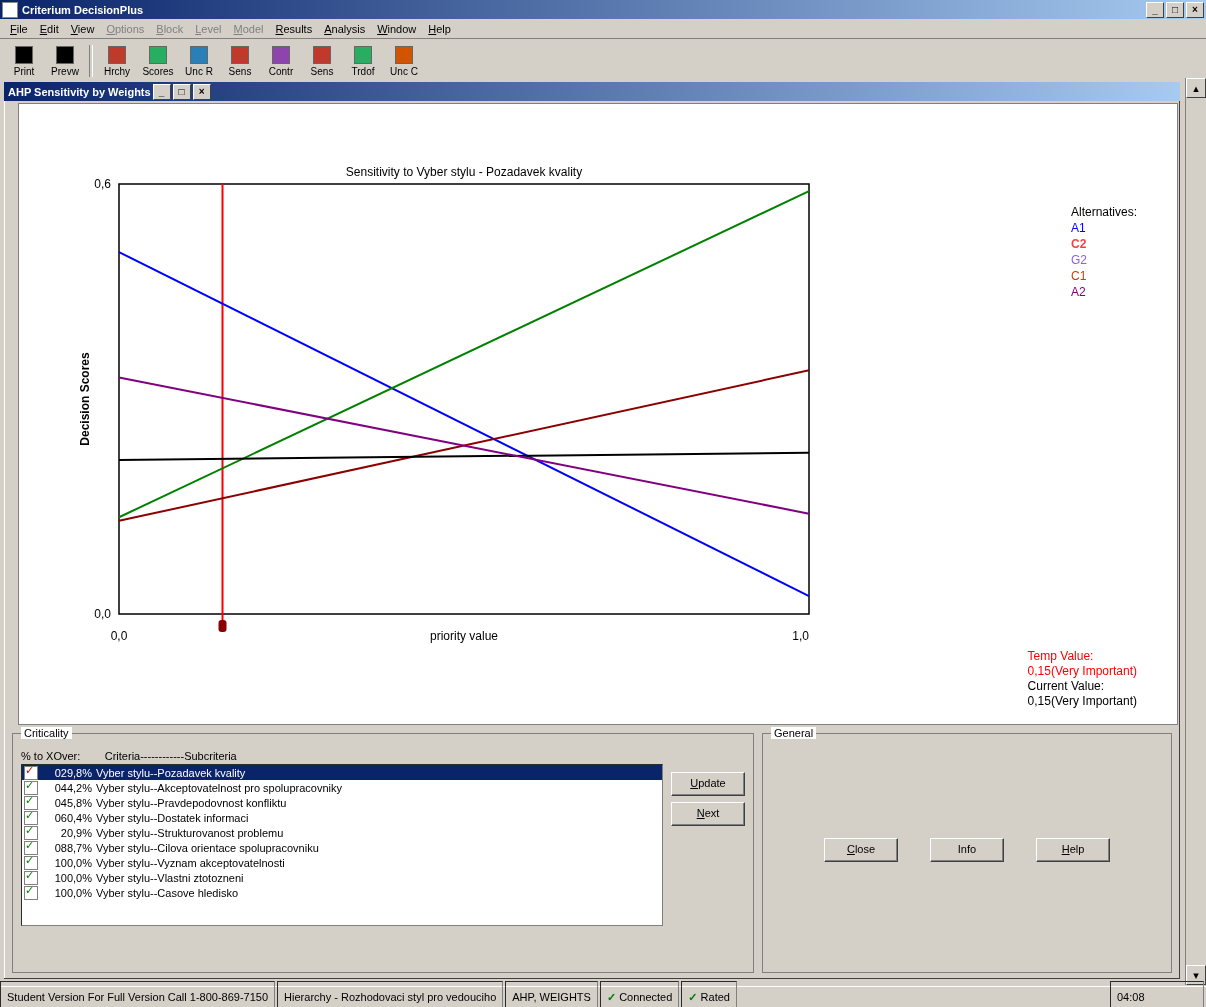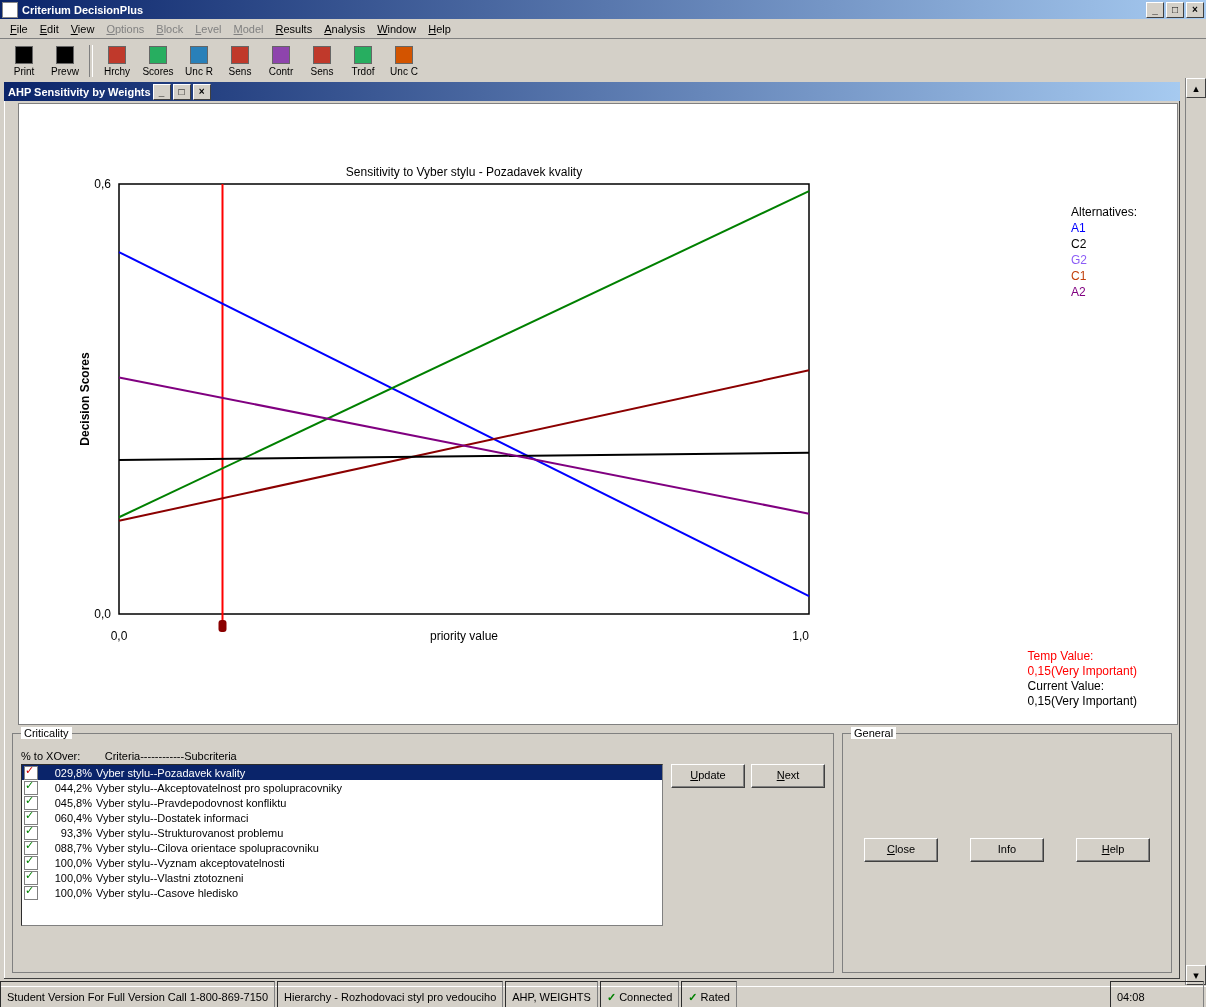--- a/index.html
+++ b/index.html
@@ -37,21 +37,21 @@
 .listhdr{font-size:11px;margin:2px 0 2px 0}
 .listbox{background:#fff;border:1px inset #808080;height:160px;overflow:auto;width:640px}
 .listrow{display:flex;align-items:center;height:15px;padding:0 2px;gap:4px}
 .listrow.sel{background:#0a246a;color:#fff}
 .chk{width:12px;height:12px;border:1px solid #808080;background:#fff;position:relative}
 .chk.on::after{content:"✓";position:absolute;top:-3px;left:0;font-size:11px;color:#008000}
 .chk.red::after{color:#c00}
 .pct{width:50px;text-align:right}
 .btn{width:72px;height:22px;background:#d4d0c8;border:1px solid #fff;border-right-color:#404040;border-bottom-color:#404040;box-shadow:inset -1px -1px #808080,inset 1px 1px #d4d0c8;cursor:default;text-align:center;line-height:20px;font-size:11px}
 .btn u{text-decoration:underline}
-.sidebtns{display:flex;flex-direction:row;gap:6px;margin-left:8px;margin-top:0}
+.sidebtns{display:flex;flex-direction:column;gap:6px;margin-left:8px;margin-top:8px}
 .critcontent{display:flex}
 .genbtns{display:flex;gap:32px;justify-content:center;margin-top:90px}
 .statusbar{position:absolute;bottom:0;left:0;right:0;height:20px;background:#d4d0c8;border-top:1px solid #fff;display:flex;align-items:center}
 .statcell{border:1px inset #808080;height:16px;padding:7px 6px;display:flex;align-items:center;margin-right:2px;font-size:11px}
 .greenchk{color:#008000;font-weight:bold;margin-right:3px}
 </style>
 </head>
 <body>
 
 <div class="titlebar">
@@ -150,21 +150,21 @@
             <polyline points="100,148.08333333333331 790,492.0833333333333" fill="none" stroke="#0000ff" stroke-width="2"></polyline>
             <polyline points="100,413.25 790,87.16666666666669" fill="none" stroke="#008000" stroke-width="2"></polyline>
             <polyline points="100,416.8333333333333 790,266.33333333333326" fill="none" stroke="#8b0000" stroke-width="2"></polyline>
             <polyline points="100,355.91666666666663 790,348.75" fill="none" stroke="#000000" stroke-width="2"></polyline>
             <polyline points="100,273.5 790,409.66666666666663" fill="none" stroke="#800080" stroke-width="2"></polyline>
           </svg>
         <div class="legend">
           <div>Alternatives:</div>
           <div id="legenditems">
               <div style="color: rgb(0, 0, 255);">A1</div>
-              <div style="color: #000000;">C2</div>
+              <div style="color: #ef4444; font-weight: bold;">C2</div>
               <div style="color: #8b5cf6;">G2</div>
               <div style="color: #c2410c;">C1</div>
               <div style="color: rgb(128, 0, 128);">A2</div>
             </div>
         </div>
         <div class="valuesbox">
           <div style="color:#ff0000">Temp Value:</div>
           <div style="color:#ff0000">0,15(Very Important)</div>
           <div>Current Value:</div>
           <div>0,15(Very Important)</div>
@@ -196,21 +196,21 @@
                   <div class="pct">045,8%</div>
                   <div>Vyber stylu--Pravdepodovnost konfliktu</div>
                 </div>
                 <div class="listrow">
                   <div class="chk on"></div>
                   <div class="pct">060,4%</div>
                   <div>Vyber stylu--Dostatek informaci</div>
                 </div>
                 <div class="listrow">
                   <div class="chk on"></div>
-                  <div class="pct">93,3%</div>
+                  <div class="pct">20,9%</div>
                   <div>Vyber stylu--Strukturovanost problemu</div>
                 </div>
                 <div class="listrow">
                   <div class="chk on"></div>
                   <div class="pct">088,7%</div>
                   <div>Vyber stylu--Cilova orientace spolupracovniku</div>
                 </div>
                 <div class="listrow">
                   <div class="chk on"></div>
                   <div class="pct">100,0%</div>

